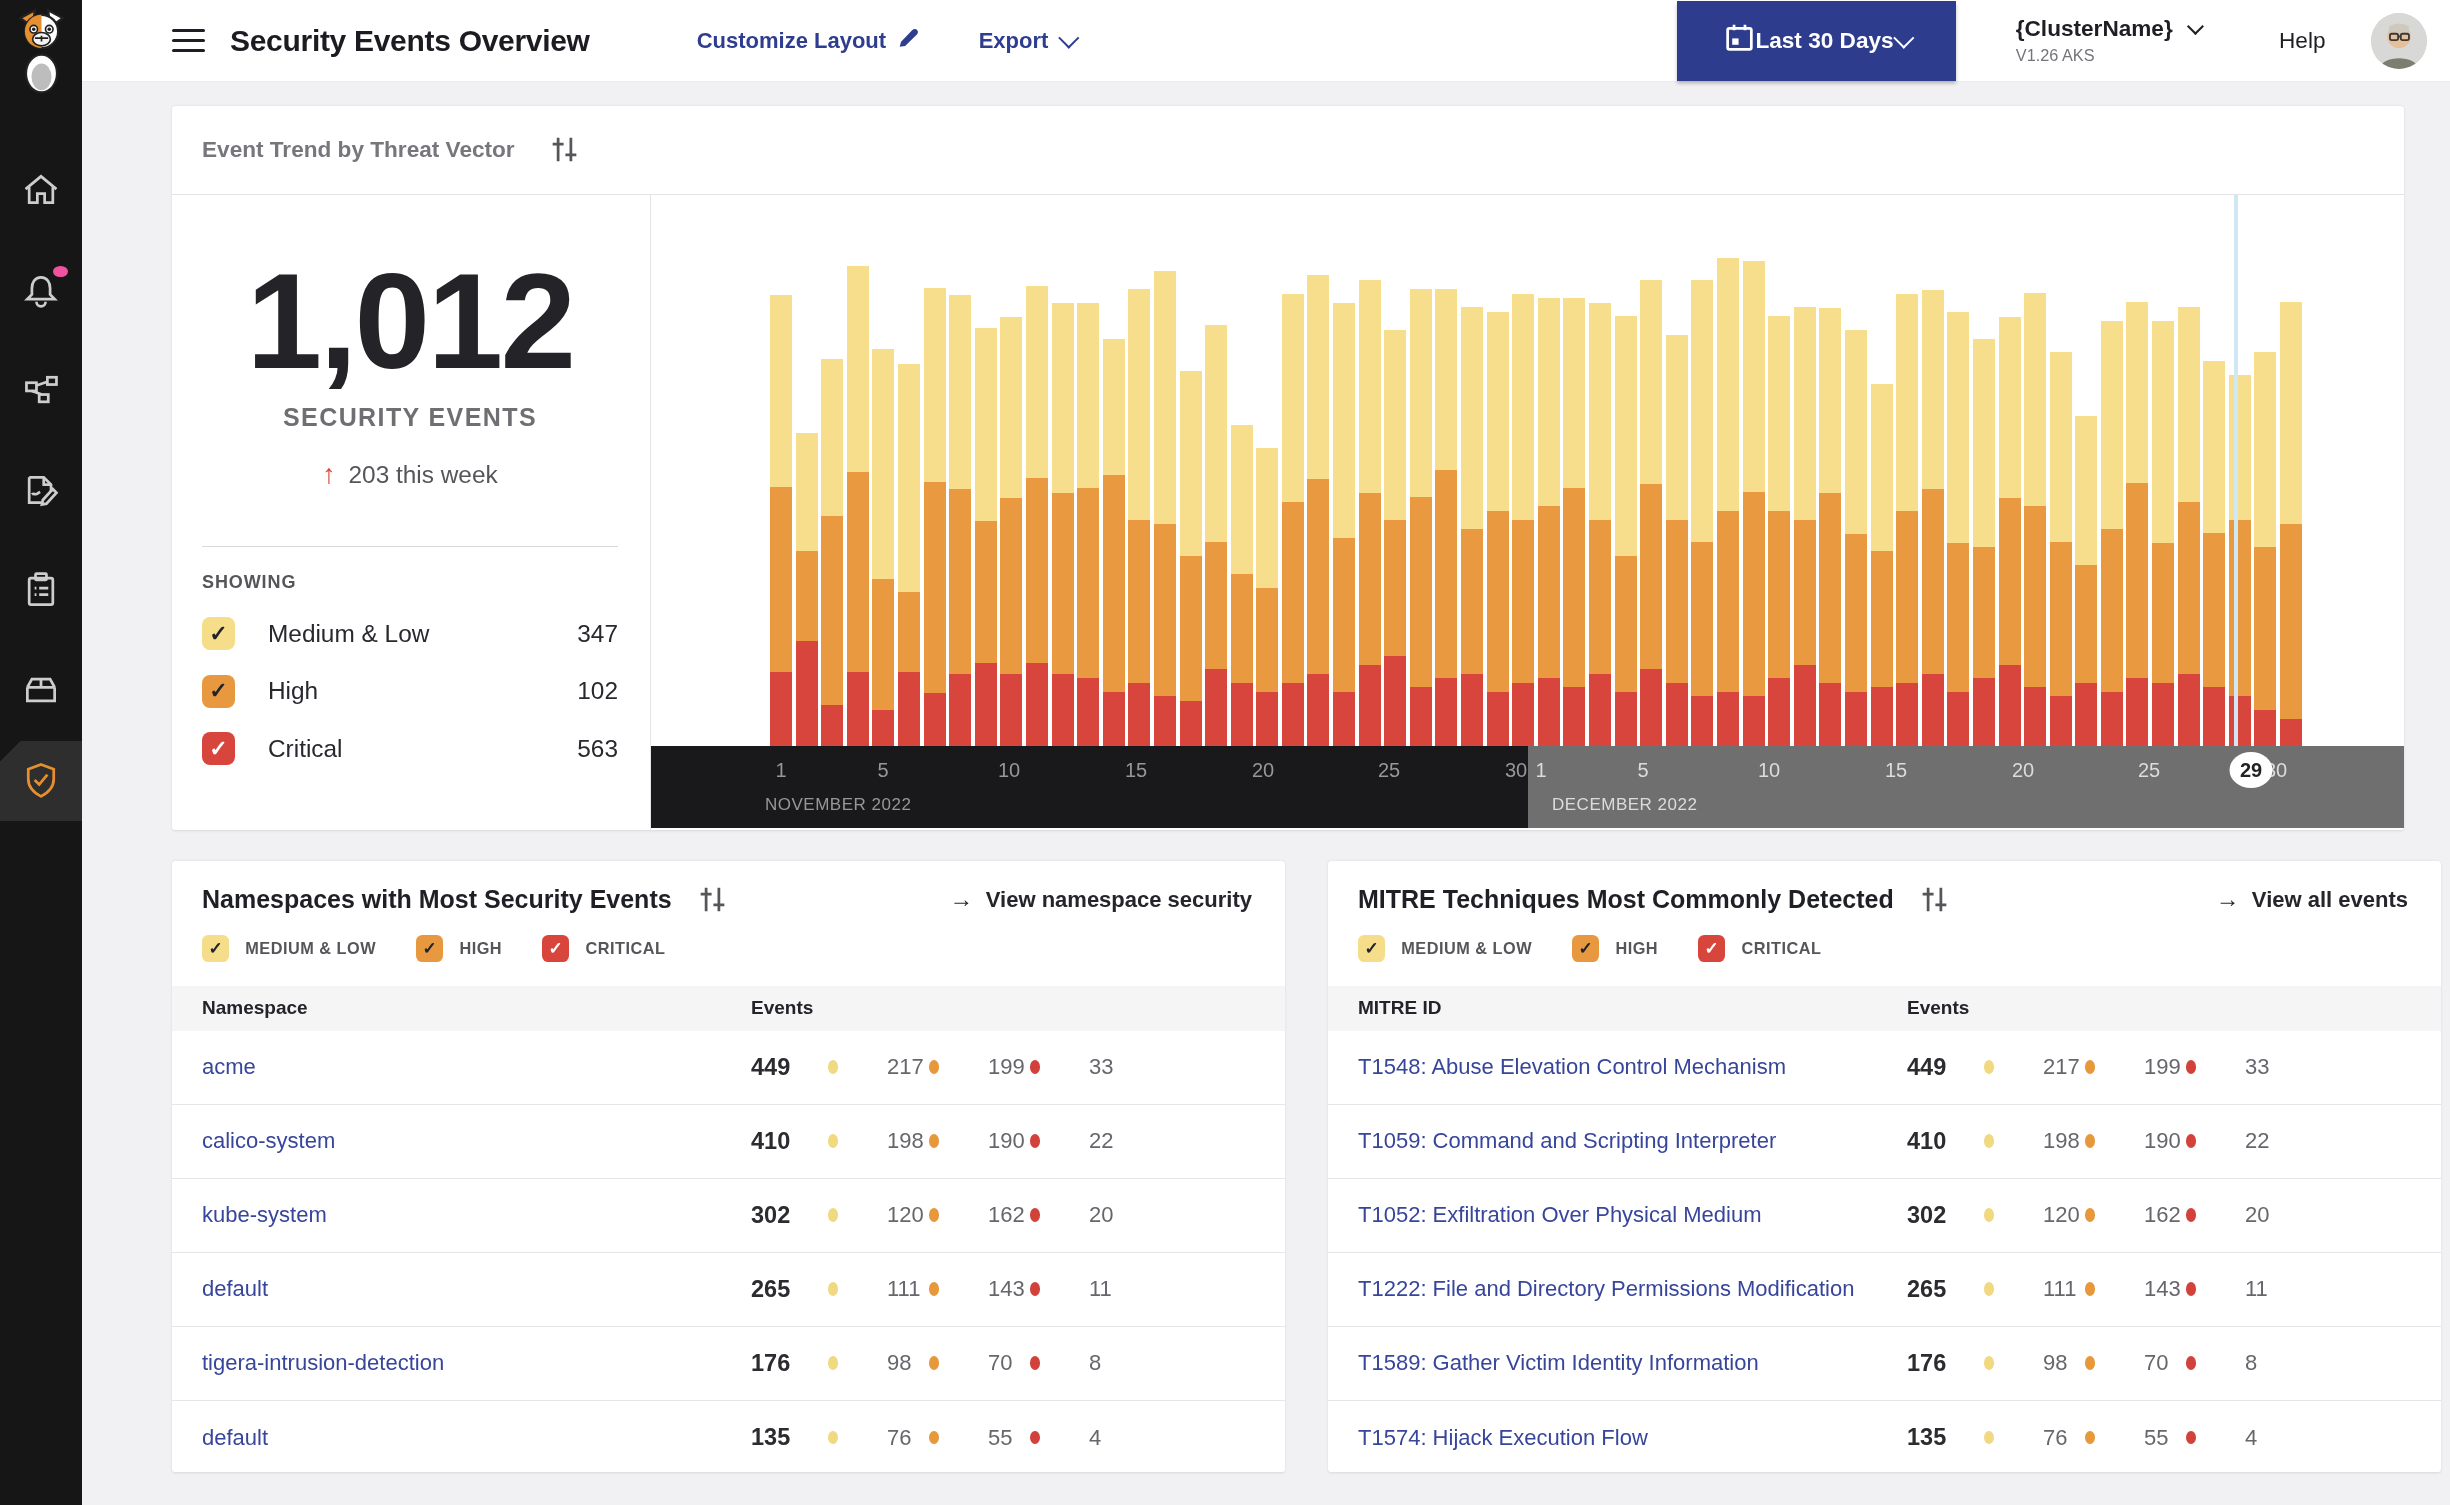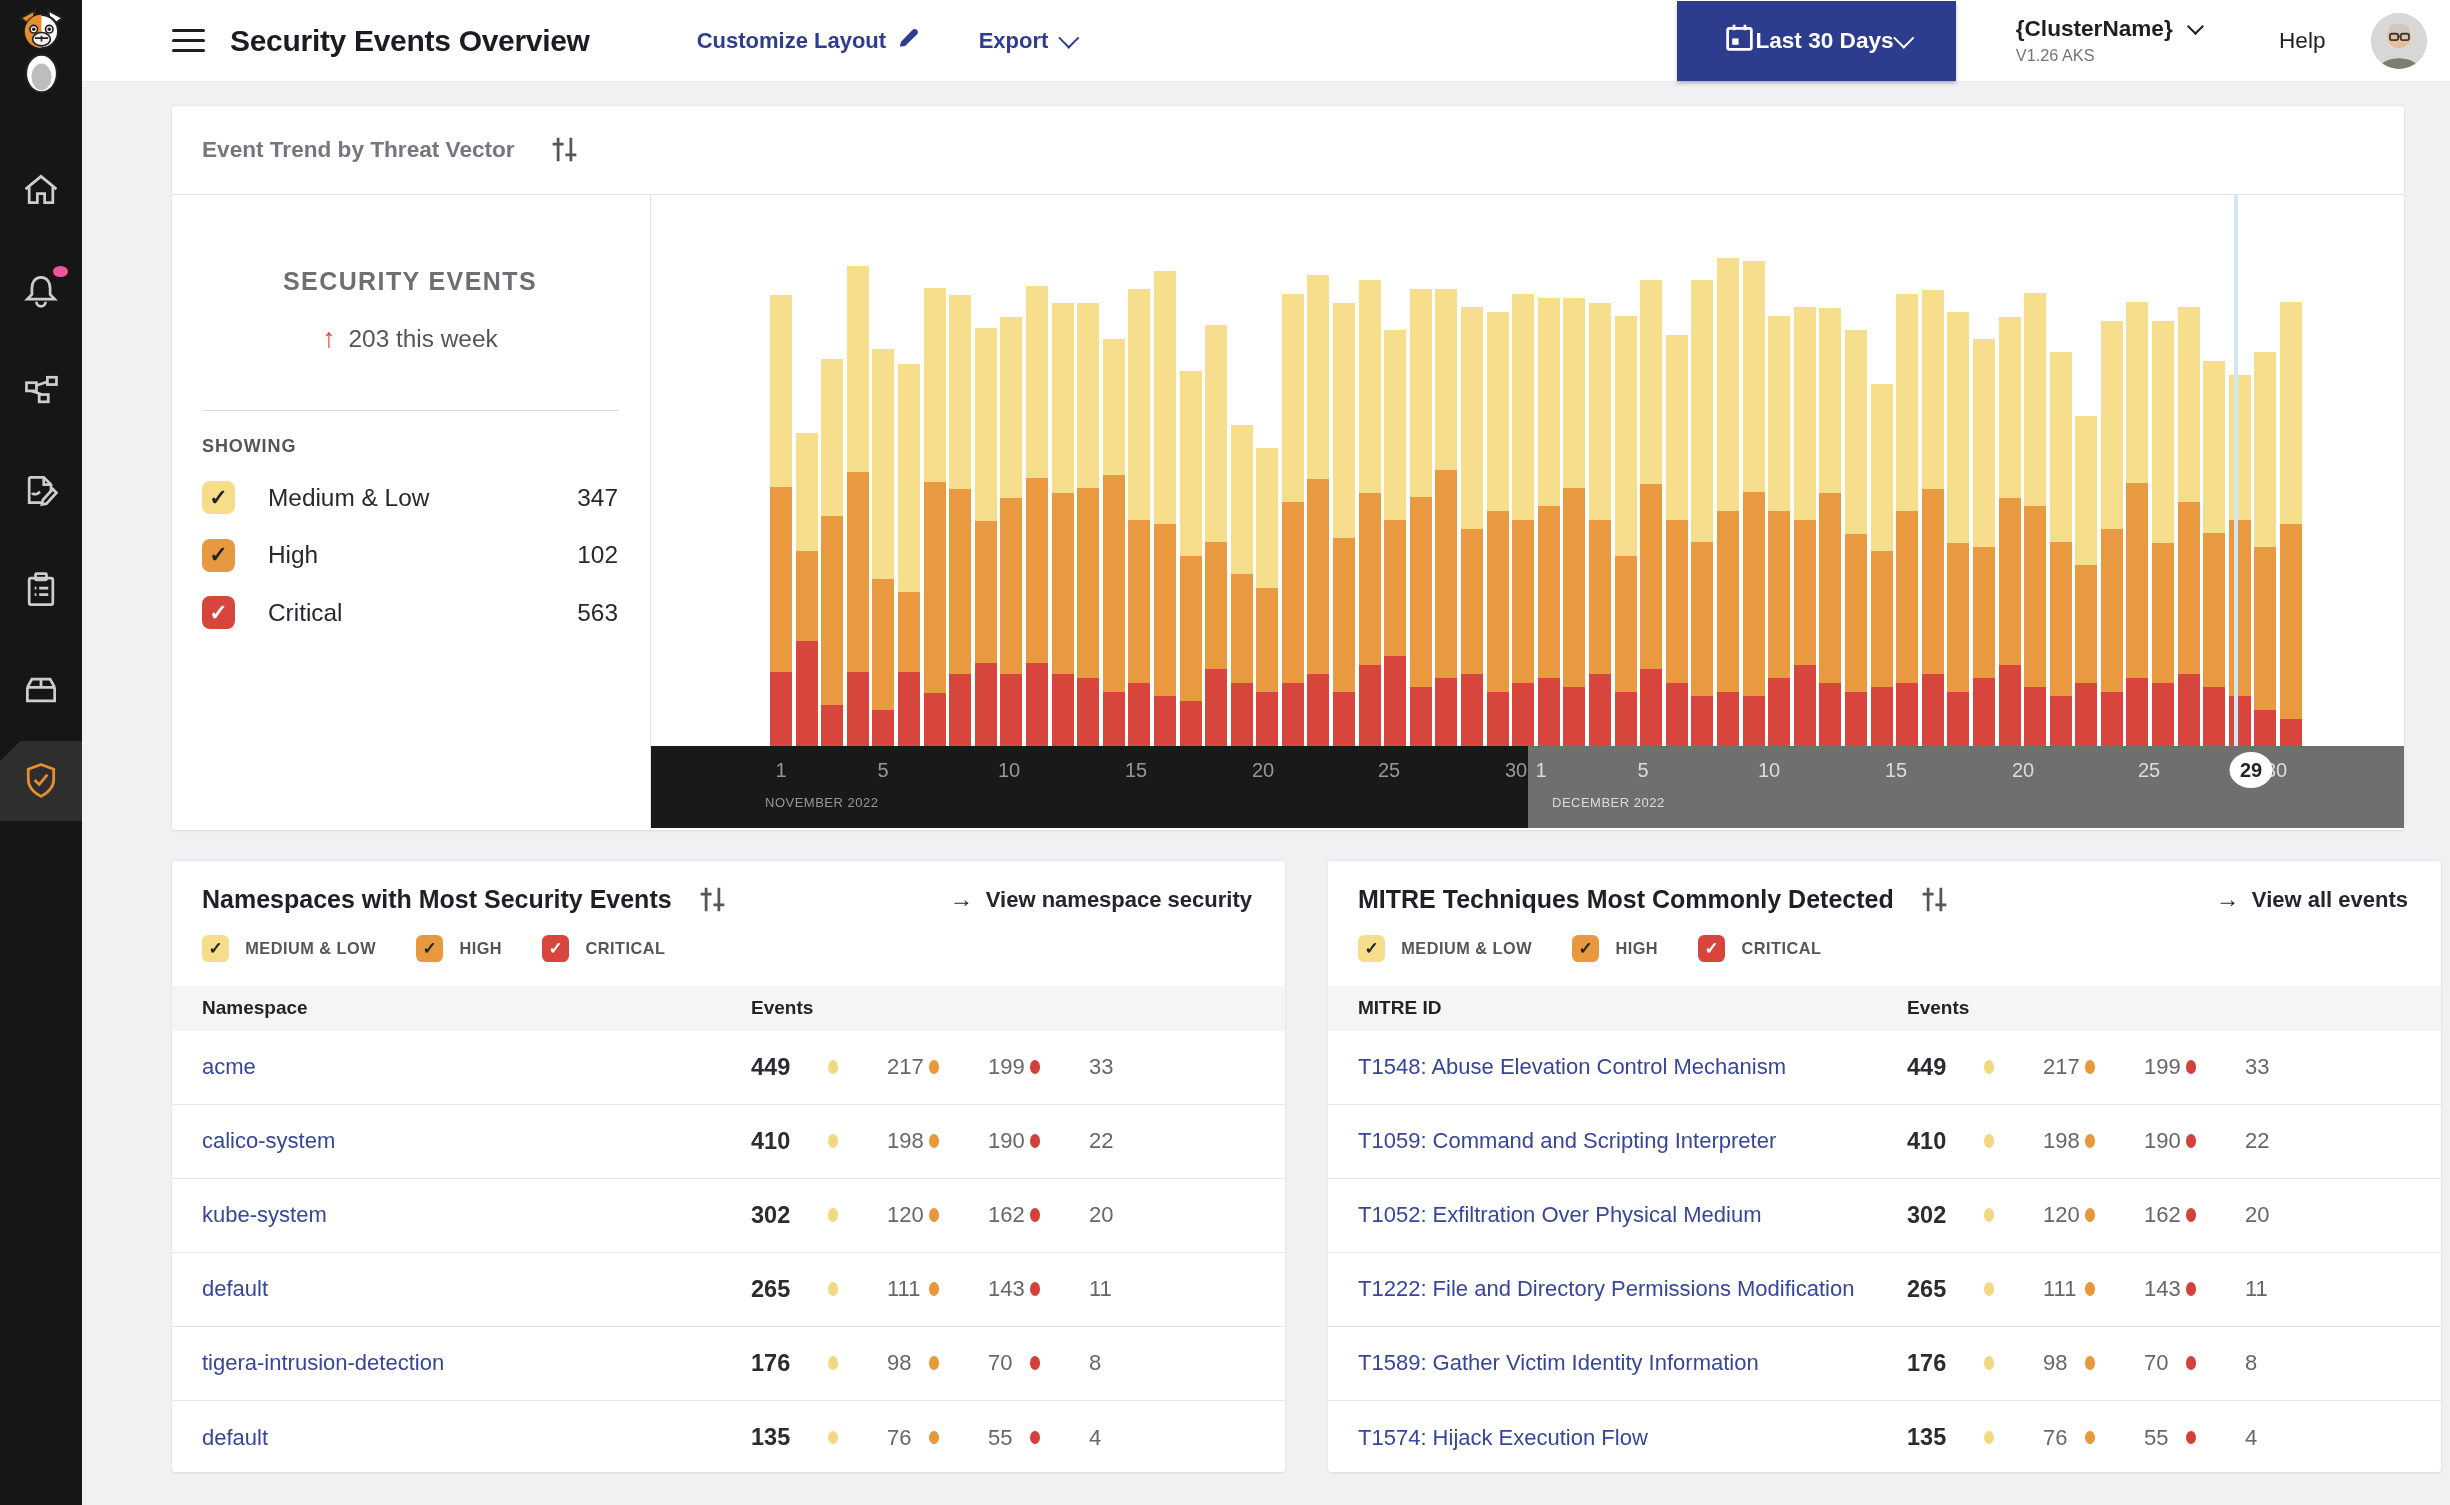--- a/index.html
+++ b/index.html
@@ -69,21 +69,21 @@
   .bars { position:absolute; left:119px; bottom:84px; height:551px; display:flex; align-items:flex-end; gap:3.6px; }
   .bar { width:22px; display:flex; flex-direction:column; justify-content:flex-end; flex-shrink:0; }
   .sel-line { position:absolute; bottom:84px; width:3.6px; height:551px; background:#cfe8f4; }
   .axis { position:absolute; left:0; right:0; bottom:1.8px; height:82px; }
   .band { position:absolute; top:0; bottom:0; }
   .band.nov { left:0; background:#19191b; }
   .band.dec { right:0; background:#6f6f6f; }
   .tick { position:absolute; top:13.6px; transform:translateX(-50%); font-size:20px; }
   .tick.nov { color:#97979a; }
   .tick.dec { color:#dcdcdc; }
-  .month-label { position:absolute; top:49px; font-size:13px; letter-spacing:0.5px; }
+  .month-label { position:absolute; top:49px; font-size:17px; letter-spacing:0.5px; }
   .month-label.nov { color:#97979a; }
   .month-label.dec { color:#dcdcdc; }
   .day-badge { position:absolute; top:6.3px; transform:translateX(-50%); width:43px; height:36px; background:#fff; border-radius:50%; display:flex; align-items:center; justify-content:center; font-size:20px; font-weight:700; color:#232323; }
 
   
   .cards-row { display:flex; gap:43px; margin-top:31px; }
   .table-card { width:1113px; height:611px; display:flex; flex-direction:column; }
   .tc-head { padding:23.5px 33px 0 30px; }
   .tc-title-row { display:flex; align-items:center; }
   .tc-title { font-size:25px; font-weight:700; color:#1f1f26; }
@@ -265,20 +265,21 @@
           <span class="sliders">
             <svg viewBox="0 0 34 34" fill="none" stroke="#55555a" stroke-width="3">
                 <path d="M10 4 V30 M24 4 V30"></path>
                 <path d="M4 11 H16 M18 23 H30"></path>
               </svg>
           </span>
         </div>
 
         <div class="trend-body">
           <div class="stats">
+            <div class="big-number">1,012</div>
             <div class="big-label">SECURITY EVENTS</div>
             <div class="delta">
               <span class="arr">↑</span>
               <span>203 this week</span>
             </div>
             <hr>
             <div class="showing">SHOWING</div>
 
             <div class="filter-row">
               <span class="cb medium">

